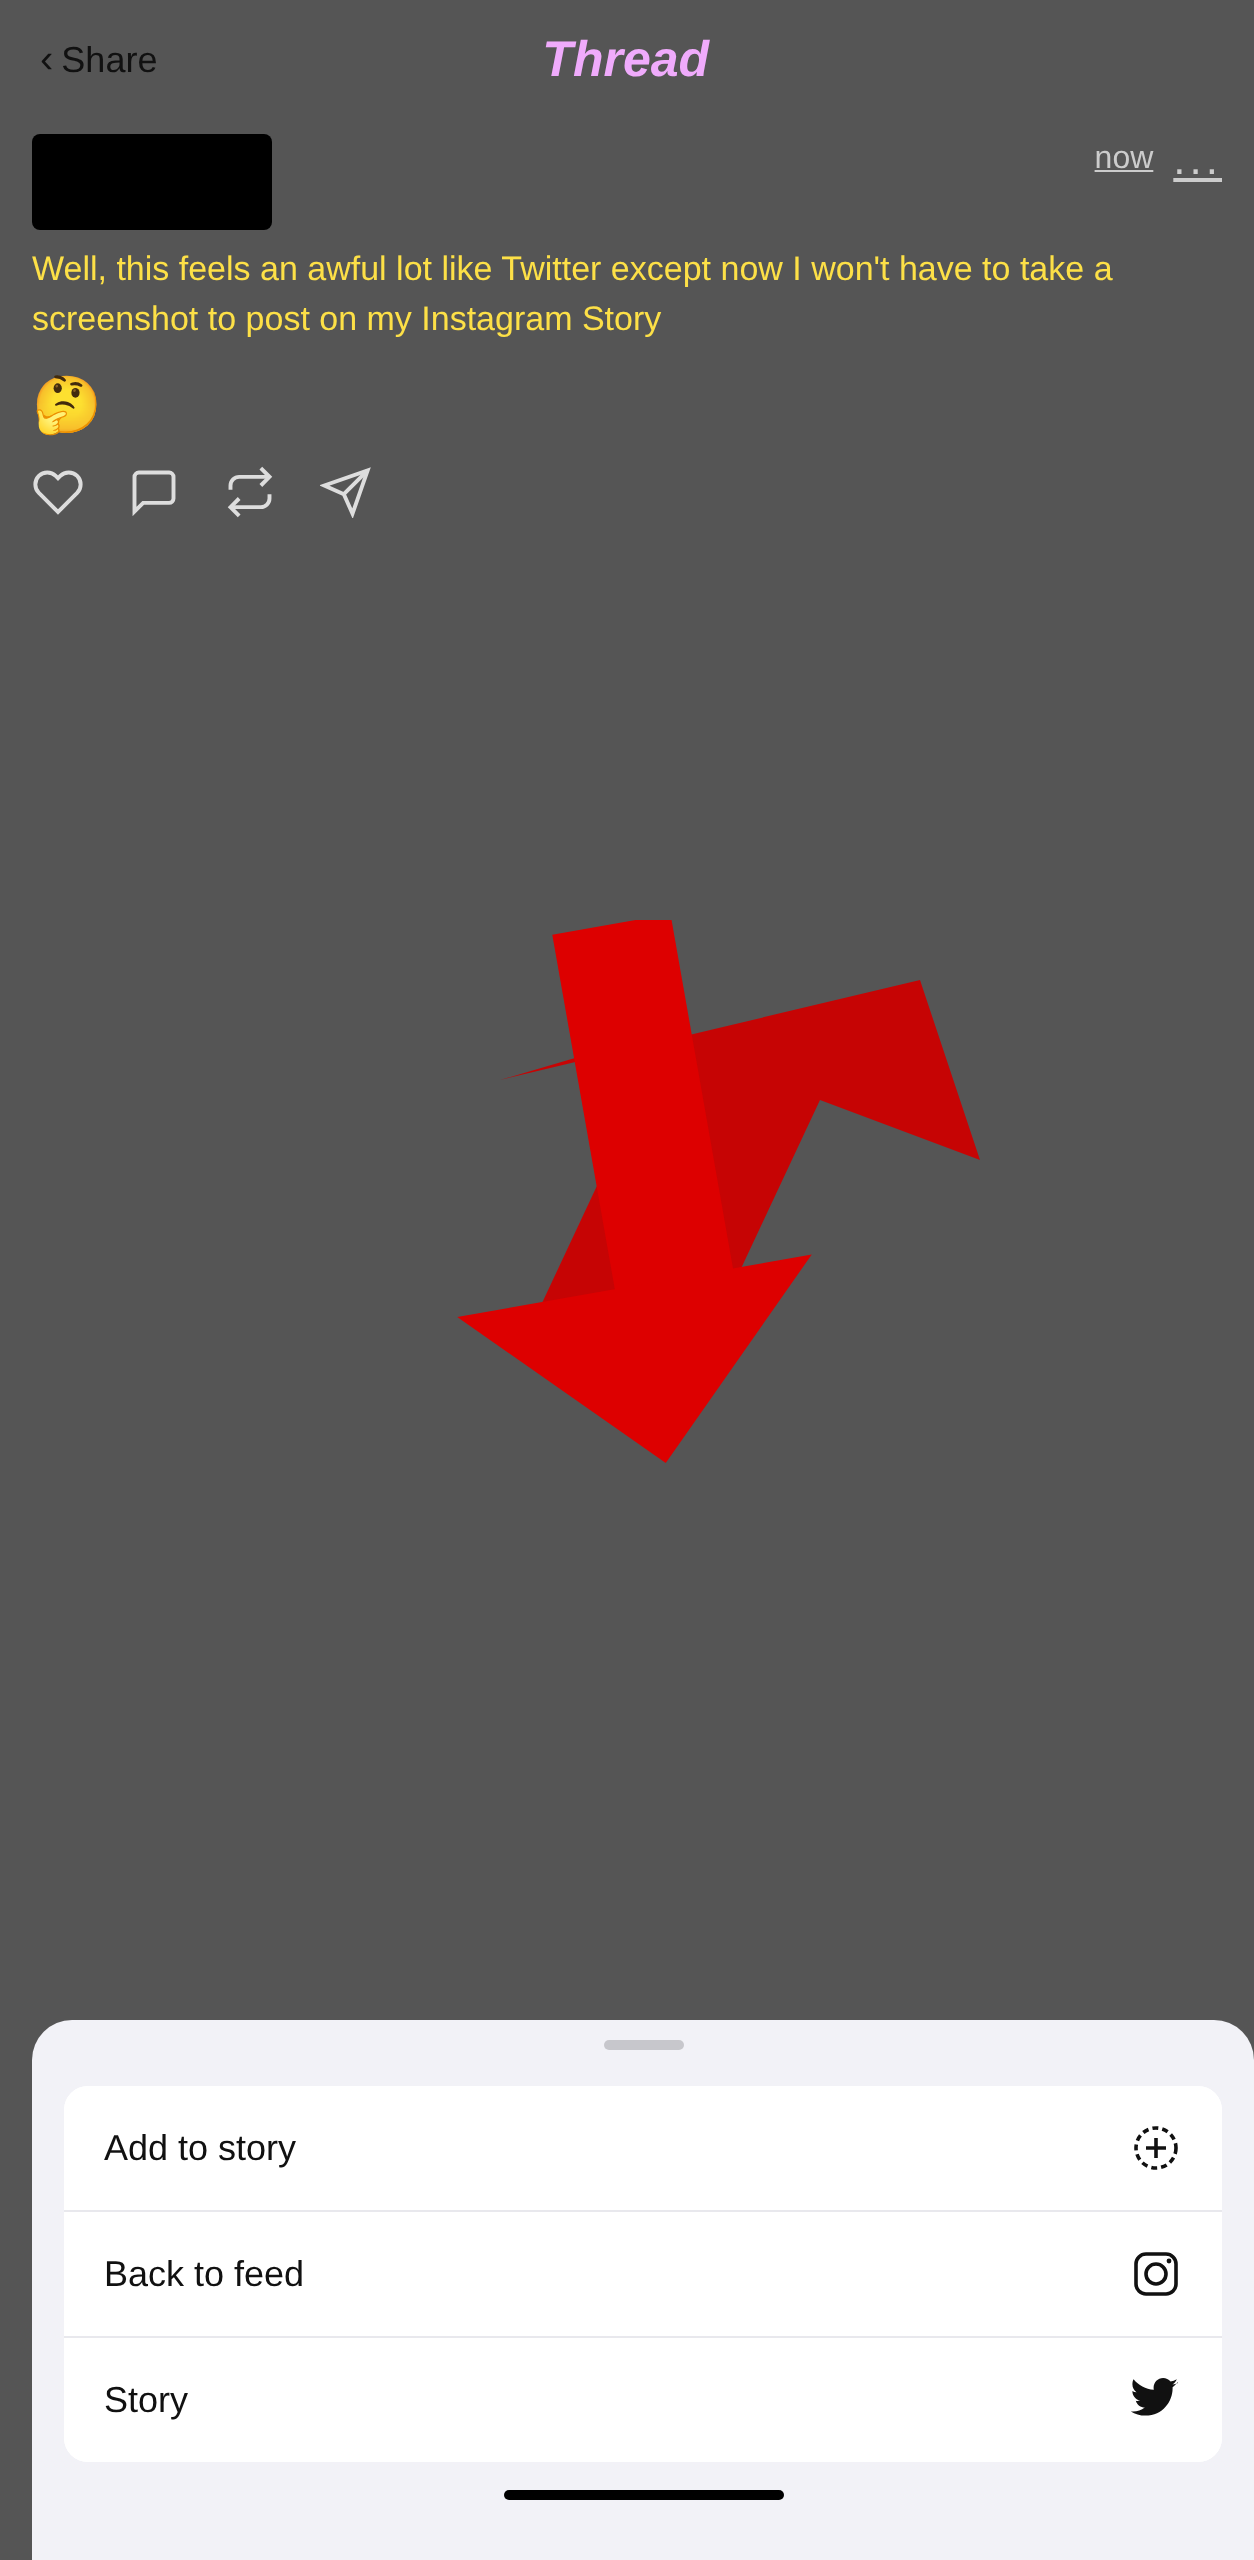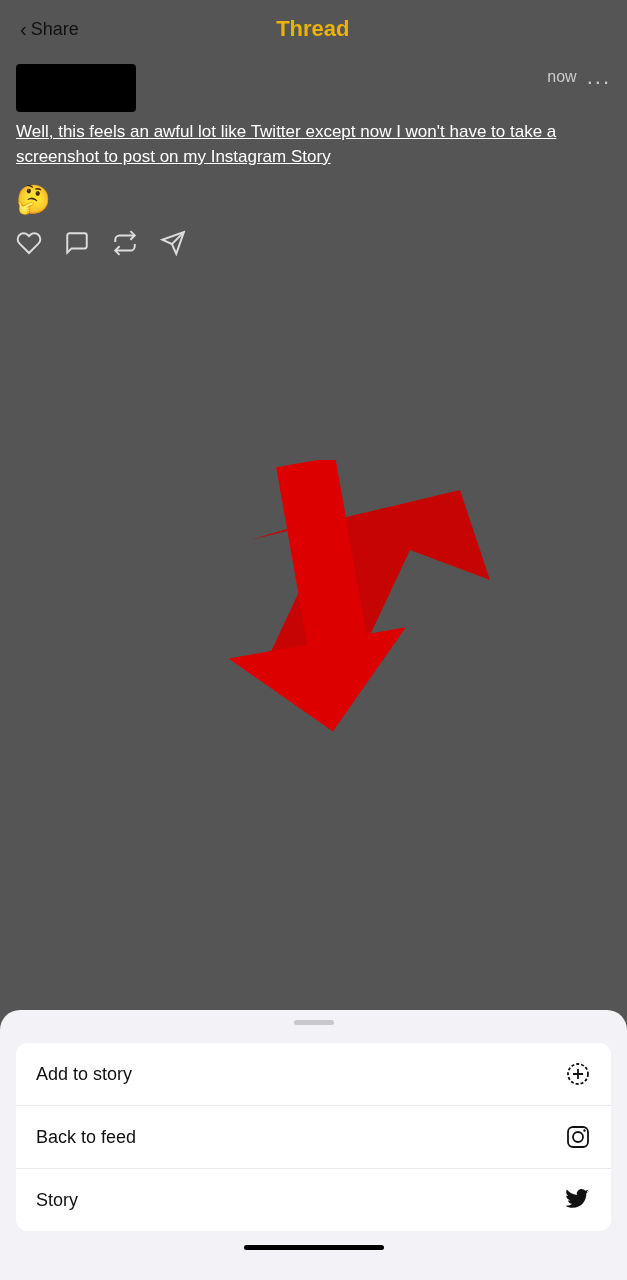--- a/index.html
+++ b/index.html
@@ -32,23 +32,24 @@
       font-weight: 400;
       cursor: pointer;
     }
 
     .back-chevron {
       font-size: 20px;
       color: #111;
     }
 
     .nav-title {
-      font-size: 22px;
+      font-size: 25px;
       font-weight: 700;
-      color: #eab308;
+      color: #f0abfc;
+      font-style: italic;
     }
 
     
     .content-area {
       padding: 10px 16px 0 16px;
     }
 
     .post-header {
       display: flex;
       align-items: flex-start;
@@ -62,40 +63,40 @@
       height: 48px;
       border-radius: 4px;
     }
 
     .post-meta {
       display: flex;
       align-items: center;
       gap: 10px;
       color: #ccc;
       font-size: 16px;
+      text-decoration: underline;
     }
 
     .post-time {
       color: #ccc;
       font-size: 16px;
     }
 
     .more-btn {
       color: #ccc;
       font-size: 22px;
       letter-spacing: 2px;
       cursor: pointer;
     }
 
     .post-text {
-      color: #ffffff;
+      color: #fde047;
       font-size: 17px;
       line-height: 1.45;
       margin-bottom: 14px;
-      text-decoration: underline;
     }
 
     .post-emoji {
       font-size: 28px;
       margin-bottom: 14px;
     }
 
     .action-icons {
       display: flex;
       gap: 22px;
@@ -122,21 +123,21 @@
 
     .red-arrow svg {
       width: 320px;
       height: 260px;
     }
 
     
     .bottom-sheet {
       position: absolute;
       bottom: 0;
-      left: 0;
+      left: 16px;
       right: 0;
       background: #f2f2f7;
       border-radius: 20px 20px 0 0;
       padding: 10px 0 30px 0;
       z-index: 20;
     }
 
     .sheet-handle {
       width: 40px;
       height: 5px;

